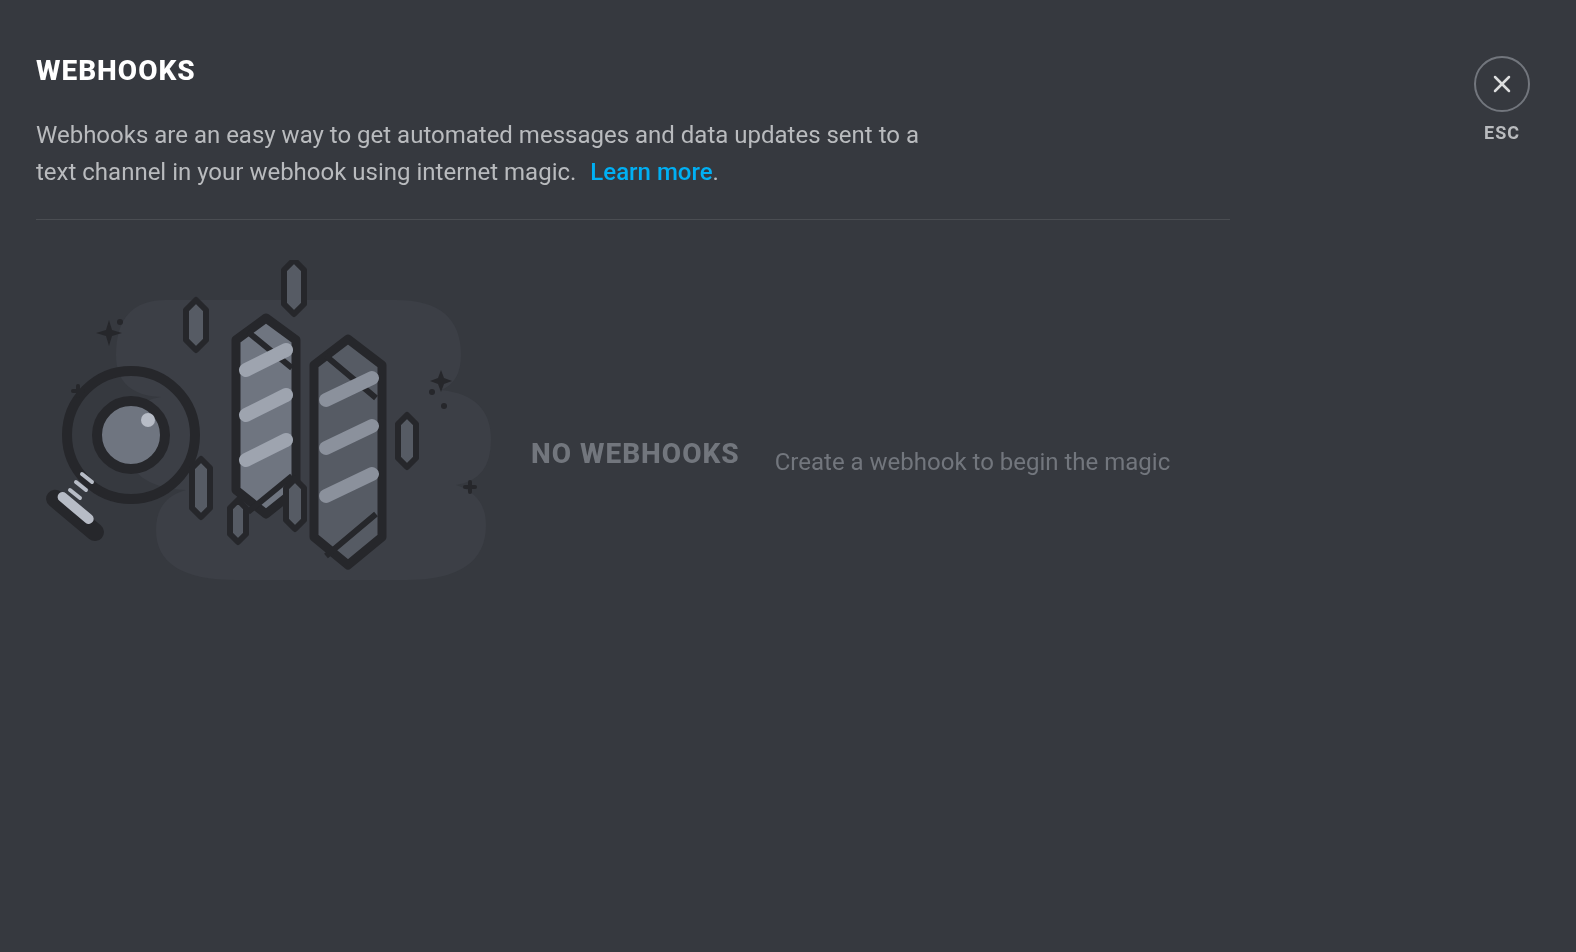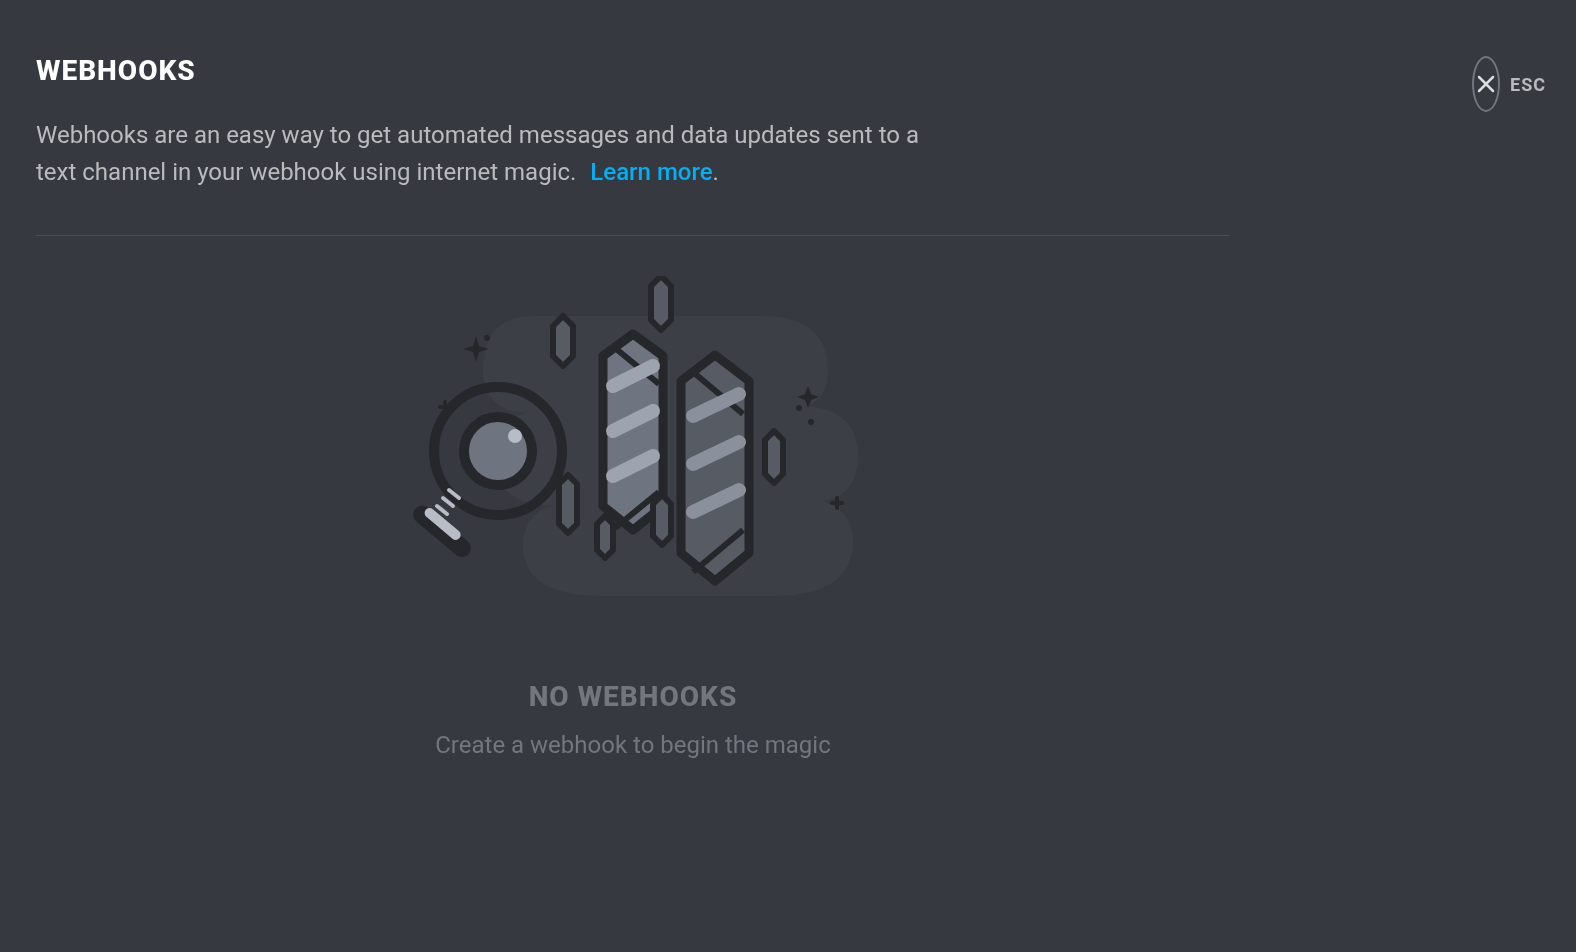--- a/index.html
+++ b/index.html
@@ -17,21 +17,21 @@
       padding: 54px 36px 0 36px;
       width: 1266px;
     }
 
     .close-col {
       position: absolute;
       right: 44px;
       top: 56px;
       width: 60px;
       display: flex;
-      flex-direction: row;
+      flex-direction: column;
       align-items: center;
       gap: 10px;
     }
     .close-circle {
       width: 56px;
       height: 56px;
       border-radius: 50%;
       border: 2px solid #72767d;
       display: flex;
       align-items: center;
@@ -45,21 +45,21 @@
       font-size: 18px;
       font-weight: 700;
       letter-spacing: 1px;
     }
 
     .header-row {
       display: flex;
       align-items: flex-start;
       justify-content: space-between;
       gap: 40px;
-      padding-bottom: 44px;
+      padding-bottom: 28px;
       border-bottom: 1px solid #4a4d52;
     }
     .header-text { max-width: 900px; }
     h1.page-title {
       color: #ffffff;
       font-size: 28px;
       font-weight: 800;
       letter-spacing: 1px;
       margin-bottom: 30px;
     }
@@ -83,23 +83,24 @@
       font-size: 22px;
       font-weight: 500;
       padding: 18px 28px;
       cursor: pointer;
       white-space: nowrap;
       margin-top: 6px;
     }
 
     .empty-state {
       display: flex;
-      flex-direction: column;
+      flex-direction: row;
       align-items: center;
       padding-top: 40px;
+      gap: 35px;
     }
     .illustration {
       width: 460px;
       height: 350px;
       margin-bottom: 54px;
     }
     .empty-title {
       color: #72767d;
       font-size: 28px;
       font-weight: 800;

